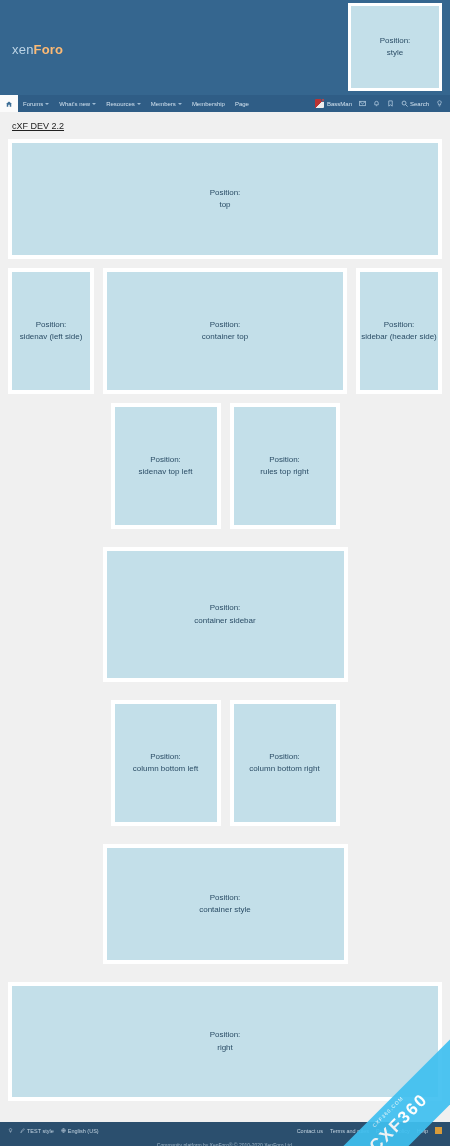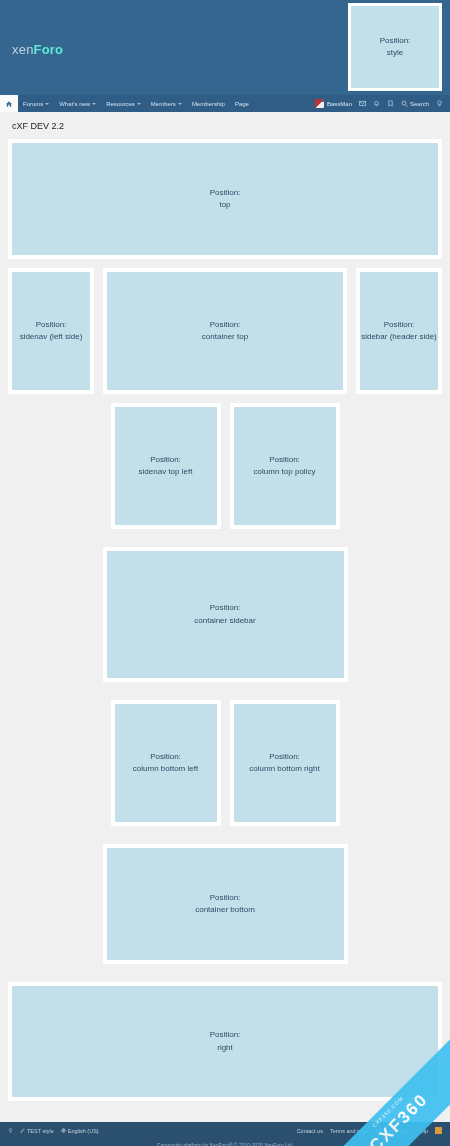--- a/index.html
+++ b/index.html
@@ -21,21 +21,21 @@
   }
   .logo {
     position: absolute;
     left: 12px;
     top: 42px;
     font-size: 13px;
     letter-spacing: .2px;
     color: #bdd4e6;
     white-space: nowrap;
   }
-  .logo .b { color: #5eead4; font-weight: bold; }
+  .logo .b { color: #fdba74; font-weight: bold; }
   .header-block {
     position: absolute;
     right: 8px;
     top: 3px;
     width: 94px;
     height: 88px;
     background: #c3dfe9;
     border: 3px solid #ffffff;
     display: flex;
     flex-direction: column;
@@ -94,20 +94,21 @@
   .nav-ic { color: #bcd3e6; display: flex; align-items: center; }
   .nav-ic svg { width: 7px; height: 7px; display: block; }
   .search { display: flex; align-items: center; gap: 2px; }
 
   
   .page-title {
     padding: 9px 12px 8px;
     font-size: 9px;
     color: #222;
     background: #f0f0f0;
+    text-decoration: underline;
   }
 
   
   .content { padding: 0 8px 12px; }
   .card {
     background: #ffffff;
     padding: 4px;
     margin-bottom: 9px;
   }
   .block {
@@ -316,21 +317,21 @@
   <div class="center-row">
     <div class="card col-half">
       <div class="block h-col">
         <span>Position:</span>
         <span>sidenav top left</span>
       </div>
     </div>
     <div class="card col-half">
       <div class="block h-col">
         <span>Position:</span>
-        <span>column top policy</span>
+        <span>rules top right</span>
       </div>
     </div>
   </div>
 
   <div class="center-row">
     <div class="card col-wide">
       <div class="block h-mid">
         <span>Position:</span>
         <span>container sidebar</span>
       </div>
@@ -349,21 +350,21 @@
         <span>Position:</span>
         <span>column bottom right</span>
       </div>
     </div>
   </div>
 
   <div class="center-row">
     <div class="card col-wide">
       <div class="block h-contbot">
         <span>Position:</span>
-        <span>container bottom</span>
+        <span>container style</span>
       </div>
     </div>
   </div>
 
   <div class="card">
     <div class="block h-bottom">
       <span>Position:</span>
       <span>right</span>
     </div>
   </div>

